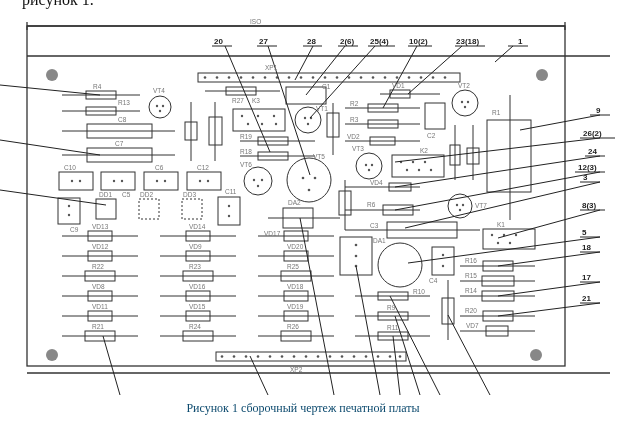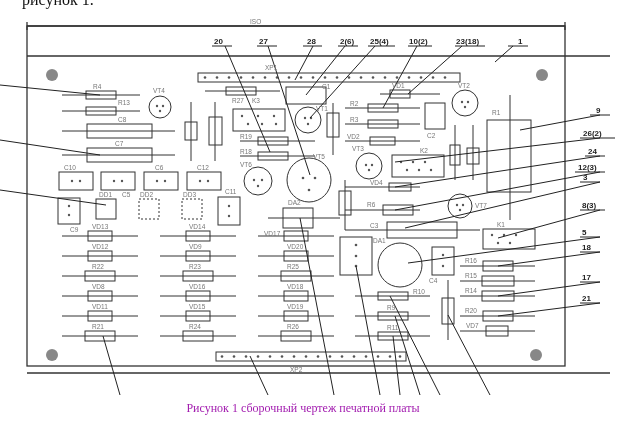--- a/index.html
+++ b/index.html
@@ -1,18 +1,18 @@
 <!DOCTYPE html>
 <html><head>
 <meta charset="utf-8">
 <style>
   html, body { margin: 0; padding: 0; background: #ffffff; }
   body { width: 642px; height: 426px; position: relative; overflow: hidden; font-family: "Liberation Serif", serif; }
   #top-text { position: absolute; left: 22px; top: -9px; font-size: 16px; color: #111; font-family: "Liberation Serif", serif; }
-  #caption { position: absolute; left: 0; width: 606px; top: 401px; text-align: center; font-size: 12px; color: #a21caf; font-family: "Liberation Serif", serif; }
+  #caption { position: absolute; left: 0; width: 606px; top: 401px; text-align: center; font-size: 12px; color: #0c4a6e; font-family: "Liberation Serif", serif; }
   svg { position: absolute; left: 0; top: 0; }
   .lbl { font-family: "Liberation Sans", sans-serif; font-size: 6.5px; fill: #777; }
   .call { font-family: "Liberation Sans", sans-serif; font-size: 8px; fill: #222; font-weight: bold; }
 </style>
 </head>
 <body>
 
 <div id="top-text">рисунок 1.</div>
 
 <svg width="642" height="426" viewBox="0 0 642 426">

